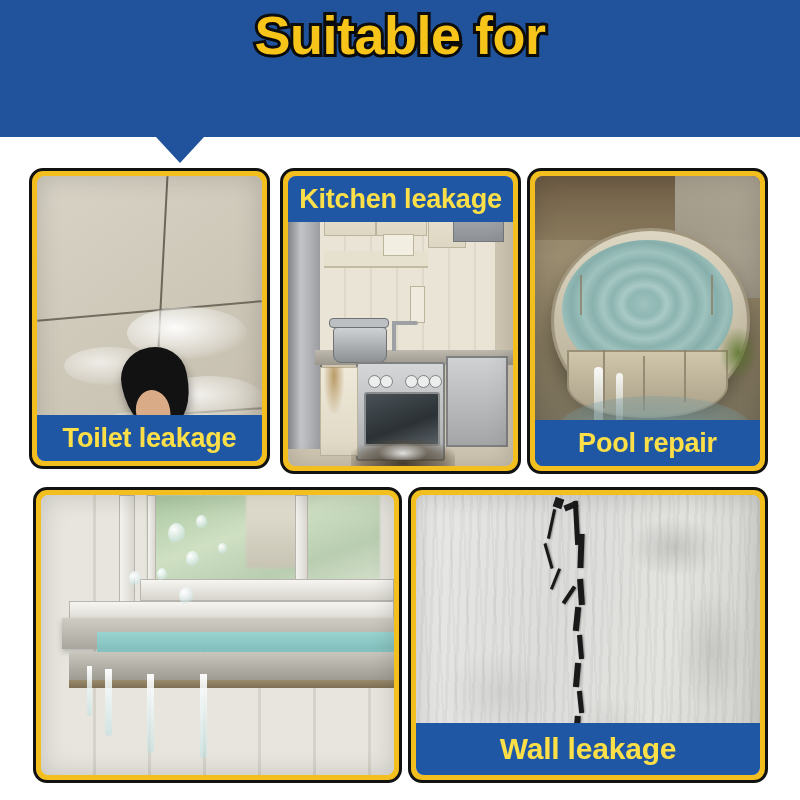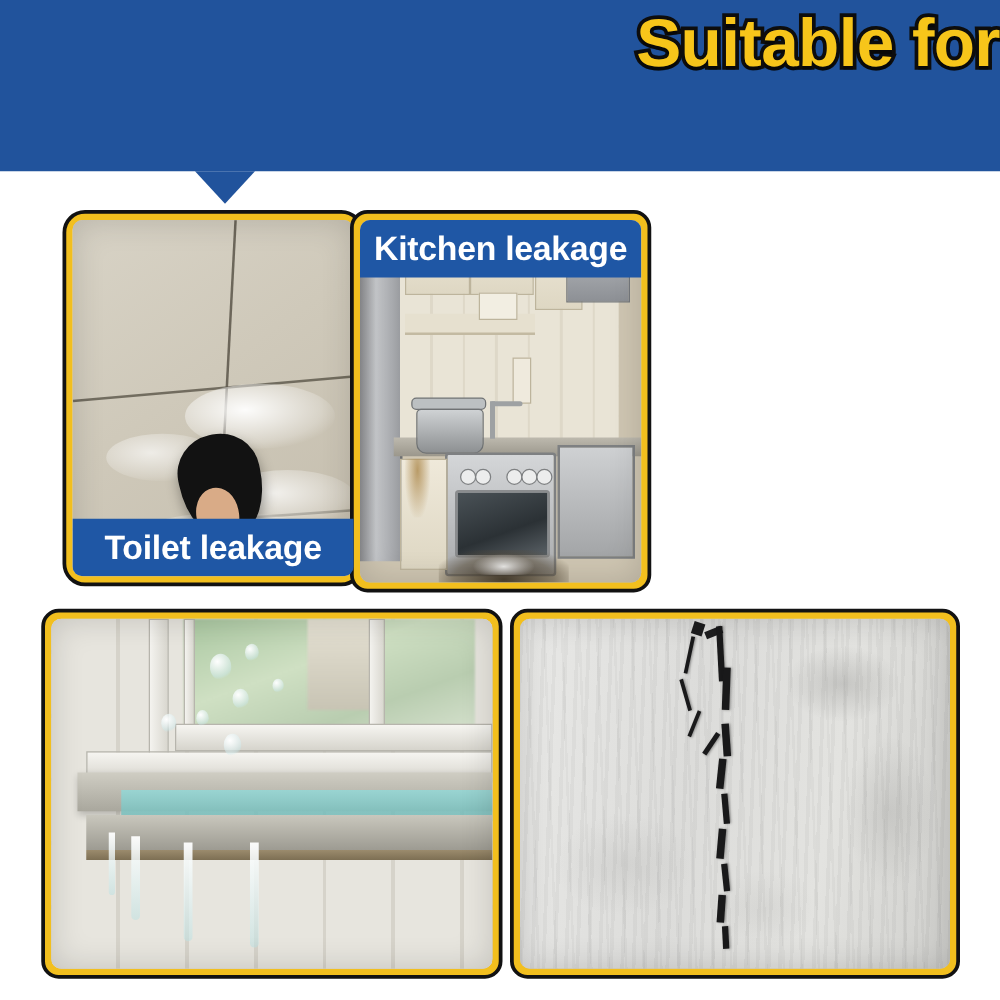--- a/index.html
+++ b/index.html
@@ -20,21 +20,21 @@
     position: absolute;
     left: 0; top: 0;
     width: 800px;
     height: 137px;
     background: #21539c;
   }
   .banner-title {
     position: absolute;
     left: 0; top: 4px;
     width: 800px;
-    text-align: right;
+    text-align: center;
     font-size: 54px;
     line-height: 62px;
     font-weight: bold;
     letter-spacing: -0.5px;
     color: #f7c51a;
     -webkit-text-stroke: 6px #0d0d0d;
     paint-order: stroke fill;
     text-shadow: 0 3px 0 rgba(0,0,0,0.35);
   }
   .banner-title span { display: block; }
@@ -63,34 +63,34 @@
   .card-inner {
     position: relative;
     width: 100%;
     height: 100%;
     border-radius: 8px;
     overflow: hidden;
     background: #cfcabc;
   }
 
   
-  .c1 { left: 50px;  top: 31px;  width: 241px; height: 301px; border-radius: 18px; }
+  .c1 { left: 29px;  top: 31px;  width: 241px; height: 301px; }
   .c2 { left: 280px; top: 31px;  width: 241px; height: 306px; }
   .c3 { left: 527px; top: 31px;  width: 241px; height: 306px; }
   .c4 { left: 33px;  top: 350px; width: 369px; height: 296px; }
   .c5 { left: 408px; top: 350px; width: 360px; height: 296px; }
 
   
   .label-bar {
     position: absolute;
     left: 0;
     width: 100%;
     box-sizing: border-box;
     background: #1f57a5;
-    color: #ffffff;
+    color: #fde047;
     font-weight: bold;
     text-align: center;
     letter-spacing: -0.2px;
     z-index: 6;
   }
   .label-bottom { bottom: 0; }
   .label-top { top: 0; }
   .lbl-sm { font-size: 27px; line-height: 46px; height: 46px; }
   .lbl-md { font-size: 30px; line-height: 52px; height: 52px; }
 
@@ -297,20 +297,42 @@
         <div class="cab" style="left:14%; top:66%; width:16%; height:30%;"></div>
         <div class="stain"></div>
         <div class="spill"></div>
         <div class="splash"></div>
         <div class="photo-shade"></div>
       </div>
       <div class="label-bar label-top lbl-sm">Kitchen leakage</div>
     </div>
   </div>
 
+  <div class="card c3">
+    <div class="card-inner">
+      <div class="s3">
+        <div class="ground-dark"></div>
+        <div class="path"></div>
+        <div class="basin"></div>
+        <div class="water"></div>
+        <div class="wall-front"></div>
+        <div class="seam" style="left:30%; top:60%; height:20%;"></div>
+        <div class="seam" style="left:48%; top:62%; height:19%;"></div>
+        <div class="seam" style="left:66%; top:60%; height:18%;"></div>
+        <div class="seam" style="left:20%; top:34%; height:14%;"></div>
+        <div class="seam" style="left:78%; top:34%; height:14%;"></div>
+        <div class="spill1"></div>
+        <div class="spill2"></div>
+        <div class="grass"></div>
+        <div class="puddle"></div>
+        <div class="photo-shade"></div>
+      </div>
+      <div class="label-bar label-bottom lbl-sm">Pool repair</div>
+    </div>
+  </div>
 
   <div class="card c4">
     <div class="card-inner">
       <div class="s4">
         <div class="tilewall"></div>
         <div class="outside"></div>
         <div class="outside2"></div>
         <div class="frame-v" style="left:22%; top:0; width:4%; height:48%;"></div>
         <div class="frame-v" style="left:30%; top:0; width:2%; height:36%;"></div>
         <div class="frame-v" style="left:72%; top:0; width:3%; height:36%;"></div>
@@ -355,16 +377,17 @@
         <div class="crack" style="left:47%; top:30%; width:6px;  height:26px; transform:rotate(-4deg);"></div>
         <div class="crack" style="left:46%; top:40%; width:6px;  height:24px; transform:rotate(6deg);"></div>
         <div class="crack" style="left:47%; top:50%; width:5px;  height:24px; transform:rotate(-5deg);"></div>
         <div class="crack" style="left:46%; top:60%; width:6px;  height:24px; transform:rotate(5deg);"></div>
         <div class="crack" style="left:47%; top:70%; width:5px;  height:22px; transform:rotate(-6deg);"></div>
         <div class="crack" style="left:46%; top:79%; width:6px;  height:22px; transform:rotate(4deg);"></div>
         <div class="crack" style="left:47%; top:88%; width:5px;  height:18px; transform:rotate(-3deg);"></div>
 
         <div class="photo-shade"></div>
       </div>
+      <div class="label-bar label-bottom lbl-md">Wall leakage</div>
     </div>
   </div>
 
 </div>
 
 </body></html>

